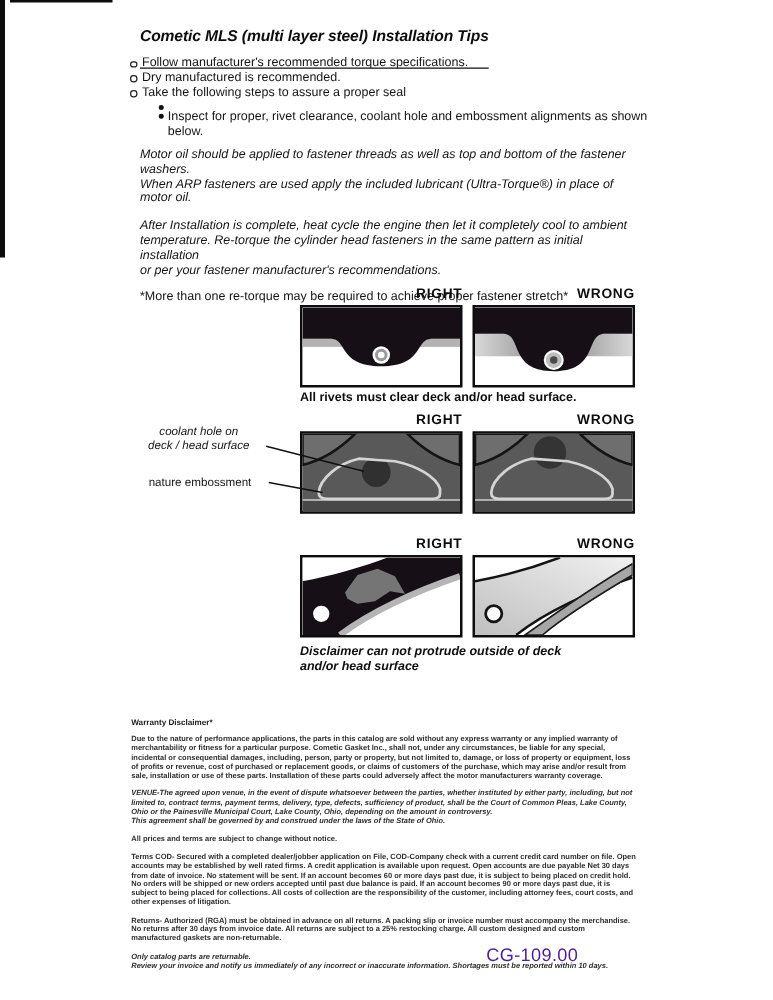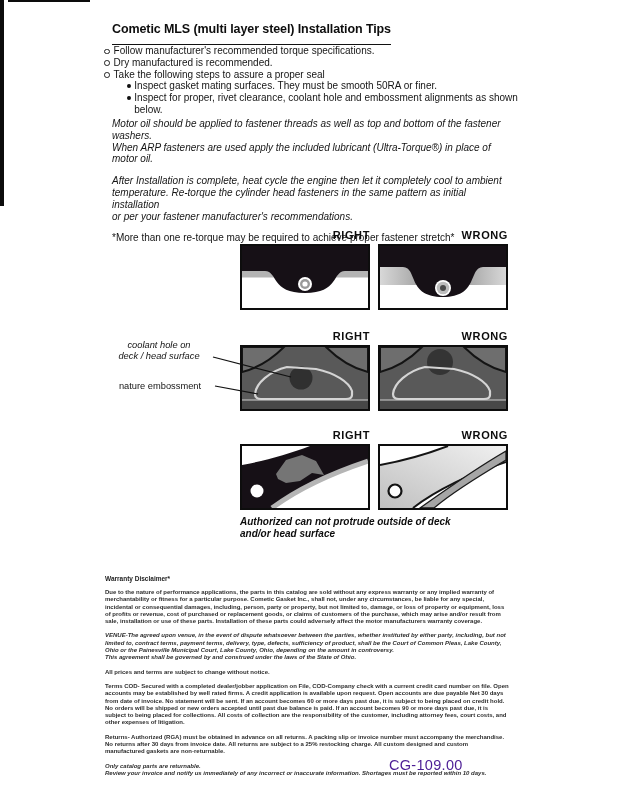--- a/index.html
+++ b/index.html
@@ -9,21 +9,21 @@
     margin:0 auto;
   }
   .pre{white-space:pre-line;font-style:italic;}
   
   .left-bar{position:absolute;left:0;top:0;width:4px;height:206px;background:#0c0c0c;}
   .top-streak{position:absolute;left:8px;top:0;width:82px;height:2px;background:#0c0c0c;}
 
   
   .title{
     position:absolute;left:112px;top:22px;font-size:12.5px;font-weight:bold;
-    letter-spacing:-0.1px;border-bottom:1.8px solid #111;padding-bottom:8px;color:#0d0d0d;
+    letter-spacing:-0.1px;border-bottom:1.8px solid #111;padding-bottom:18px;color:#0d0d0d;font-style:italic;
   }
   .tips{position:absolute;left:104px;top:45px;width:430px;font-size:10px;line-height:11.8px;color:#151515;}
   .tip-row{display:flex;align-items:flex-start;}
   .tip-row .o-marker{
     width:3.6px;height:3.6px;border:0.9px solid #222;border-radius:50%;
     margin:3.6px 4px 0 0;flex:none;
   }
   .sub-row{margin-left:23px;}
   .sub-row .f-marker{
     width:3.8px;height:3.8px;background:#111;border-radius:50%;
@@ -69,21 +69,20 @@
     <div class="tip-row">
       <span class="o-marker"></span>
       <span>Dry manufactured is recommended.</span>
     </div>
     <div class="tip-row">
       <span class="o-marker"></span>
       <span>Take the following steps to assure a proper seal</span>
     </div>
     <div class="tip-row sub-row">
       <span class="f-marker"></span>
-      <span>Inspect gasket mating surfaces.  They must be smooth 50RA or finer.</span>
     </div>
     <div class="tip-row sub-row">
       <span class="f-marker"></span>
       <span>Inspect for proper, rivet clearance, coolant hole and embossment alignments as shown below.</span>
     </div>
   </div>
 
   <div class="diesel">
     <p class="pre">Motor oil should be applied to fastener threads as well as top and bottom of the fastener washers.
 When ARP fasteners are used apply the included lubricant (Ultra-Torque®) in place of motor oil.</p>
@@ -117,20 +116,21 @@
         </linearGradient>
       </defs>
       <rect x="0" y="0" width="126" height="62" fill="#ffffff"></rect>
       <rect x="0" y="21" width="126" height="18" fill="url(#d1g)"></rect>
       <path d="M0 0 H126 V21 H103 C88 22 99 51 63 51 C27 51 38 22 23 21 H0 Z" fill="#161016"></path>
       <circle cx="63" cy="42" r="8" fill="#ffffff"></circle>
       <circle cx="63" cy="42" r="6.3" fill="#bdbdbd"></circle>
       <circle cx="63" cy="42" r="3" fill="#4a4a4a"></circle>
     </svg>
   </div>
+  <div class="fig-caption" style="left:240px;top:313px;">All rivets must clear deck and/or head surface.</div>
 
   <div class="fig-label" style="left:240px;top:330px;">RIGHT</div>
   <div class="fig-label" style="left:378px;top:330px;">WRONG</div>
 
   <div class="leader-label pre" style="left:108px;top:340px;width:102px;">coolant hole on
 deck / head surface</div>
   <div class="leader-label" style="left:108px;top:381px;width:104px;">nature embossment</div>
 
   <div class="fig-box" style="left:240px;top:345px;">
     <svg width="126" height="62" viewBox="0 0 126 62">
@@ -176,21 +176,21 @@
         </linearGradient>
       </defs>
       <rect x="0" y="0" width="126" height="62" fill="#ffffff"></rect>
       <path d="M0 62 L0 19 C22 15 47 8 68 0 L126 0 L126 16 C92 27 56 44 33 62 Z" fill="url(#d3g)"></path>
       <path d="M0 19 C22 15 47 8 68 0" fill="none" stroke="#141414" stroke-width="2"></path>
       <path d="M33 62 C56 44 92 27 126 16" fill="none" stroke="#141414" stroke-width="2"></path>
       <path d="M40 62 C68 42 100 20 126 5 L126 14 C104 27 74 45 54 62 Z" fill="#a6a6a6" stroke="#1a1a1a" stroke-width="1.3"></path>
       <circle cx="15" cy="45" r="6.5" fill="#ffffff" stroke="#141414" stroke-width="2.2"></circle>
     </svg>
   </div>
-  <div class="fig-caption pre" style="left:240px;top:516px;">Authorized can not protrude outside of deck
+  <div class="fig-caption pre" style="left:240px;top:516px;">Disclaimer can not protrude outside of deck
 and/or head surface</div>
 
   <svg id="leader-overlay" width="618" height="800" viewBox="0 0 618 800">
     <line x1="213" y1="357" x2="291" y2="377" stroke="#111" stroke-width="1.2"></line>
     <line x1="215" y1="386" x2="258" y2="394" stroke="#111" stroke-width="1.2"></line>
   </svg>
 
   <div class="warranty">
     <h4>Warranty Disclaimer*</h4>
     <p>Due to the nature of performance applications, the parts in this catalog are sold without any express warranty or any implied warranty of merchantability or fitness for a particular purpose.  Cometic Gasket Inc., shall not, under any circumstances, be liable for any special, incidental or consequential damages, including, person, party or property, but not limited to, damage, or loss of property or equipment, loss of profits or revenue, cost of purchased or replacement goods, or claims of customers of the purchase, which may arise and/or result from sale, installation or use of these parts.  Installation of these parts could adversely affect the motor manufacturers warranty coverage.</p>

